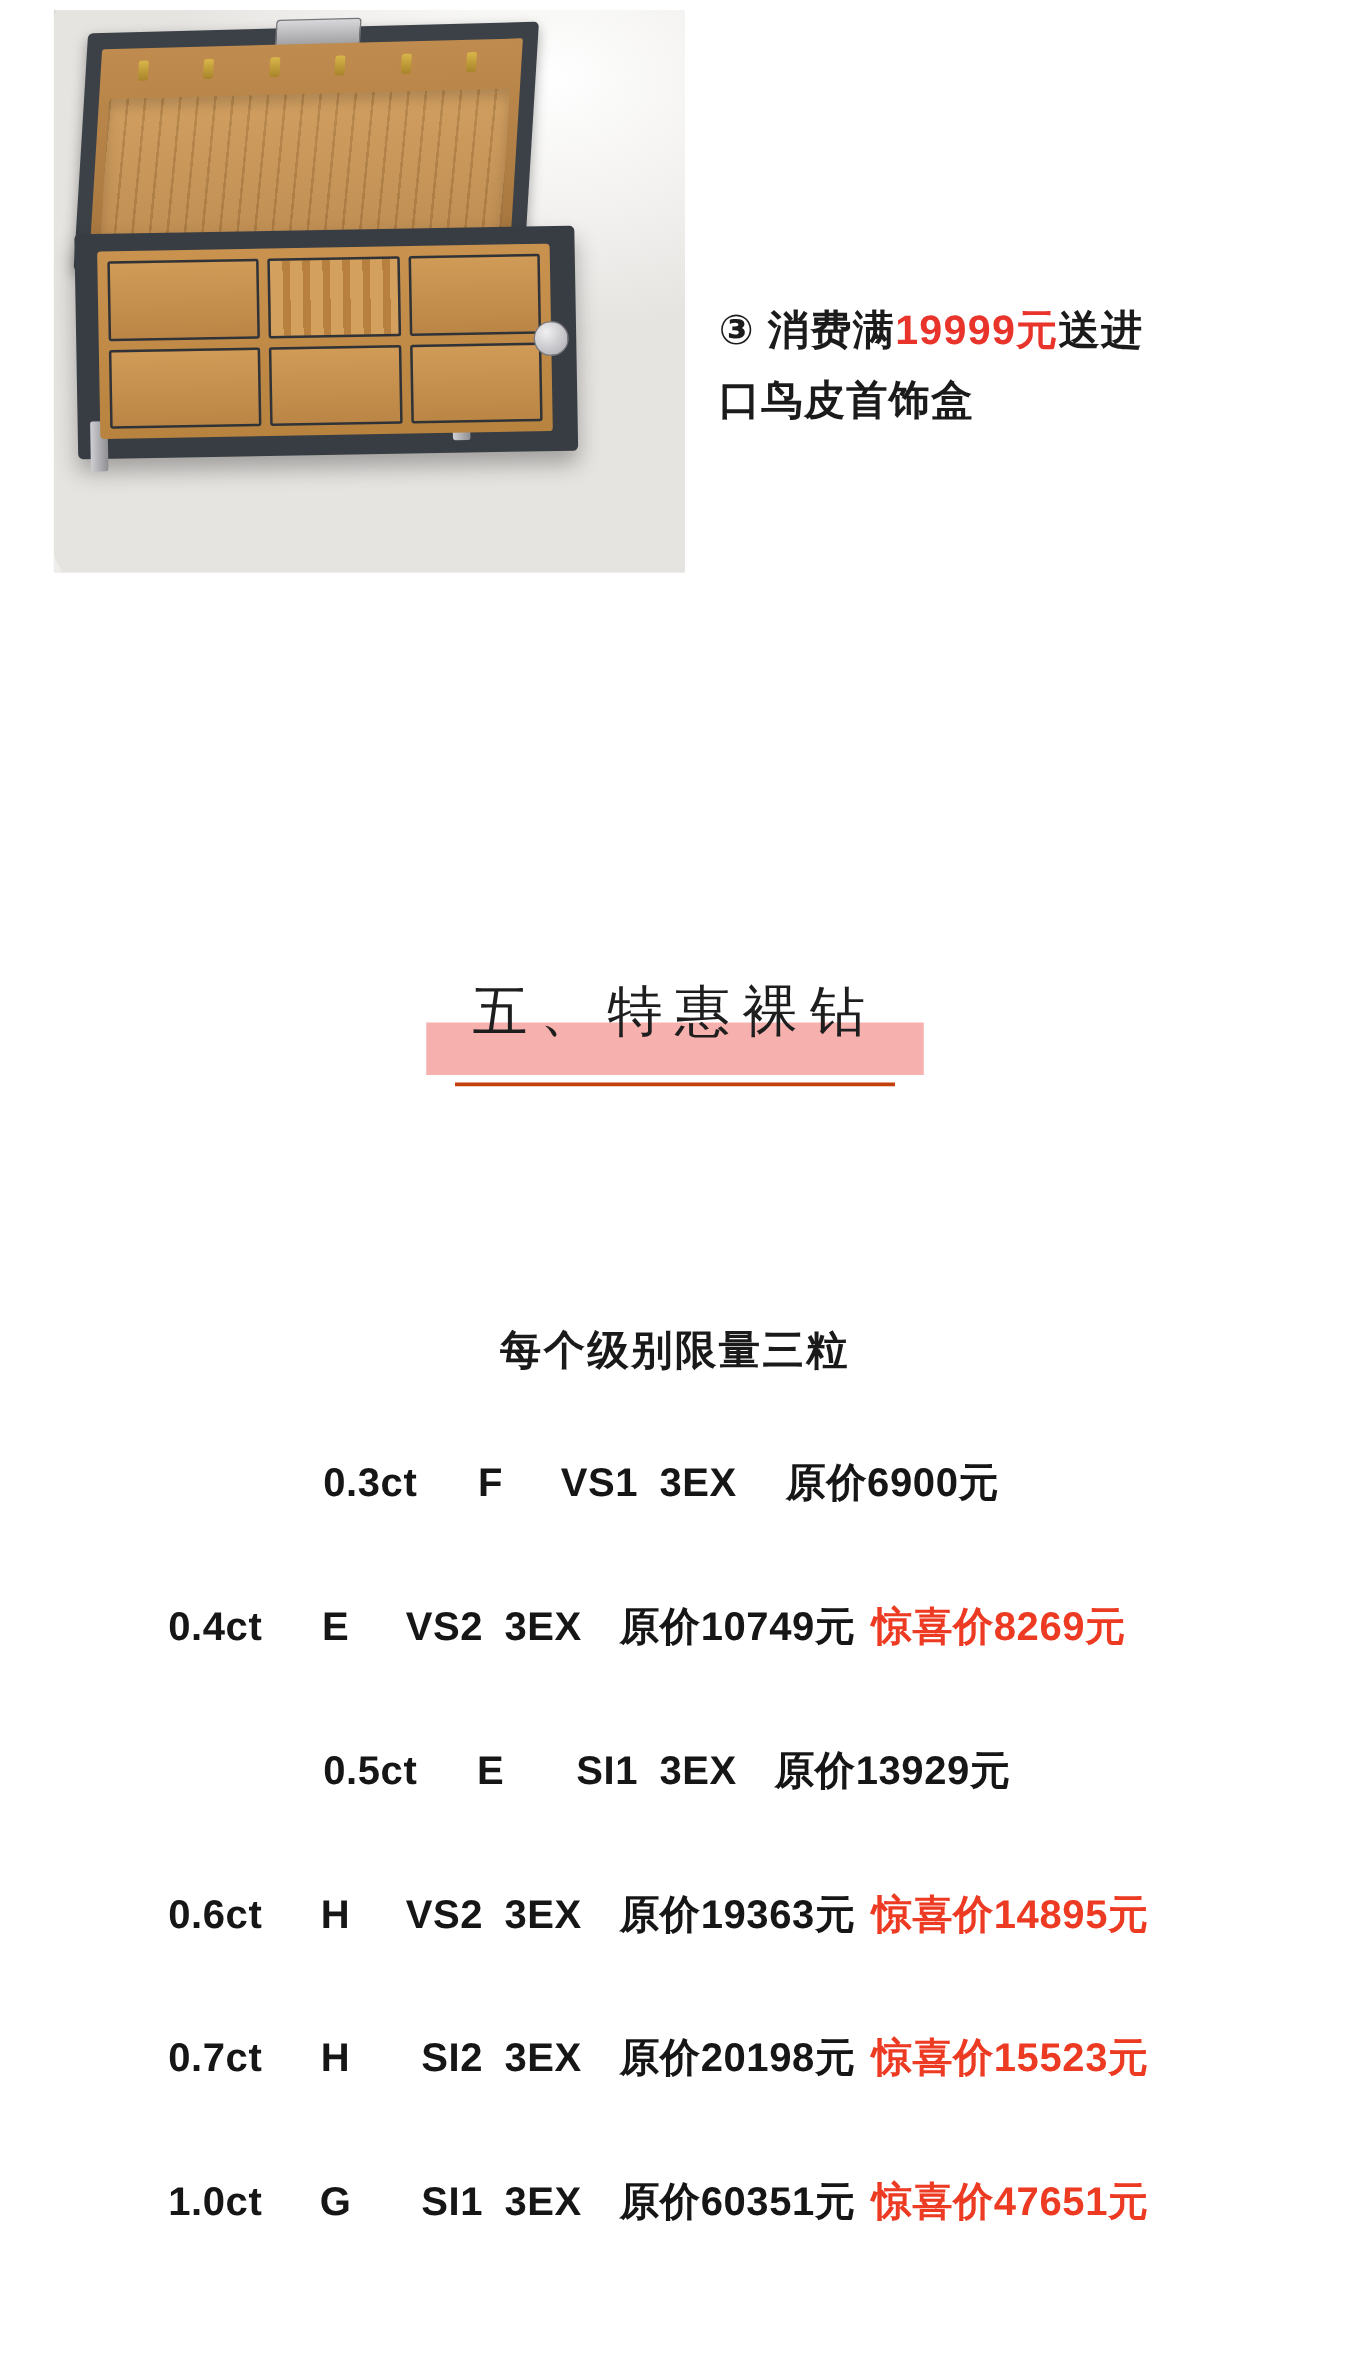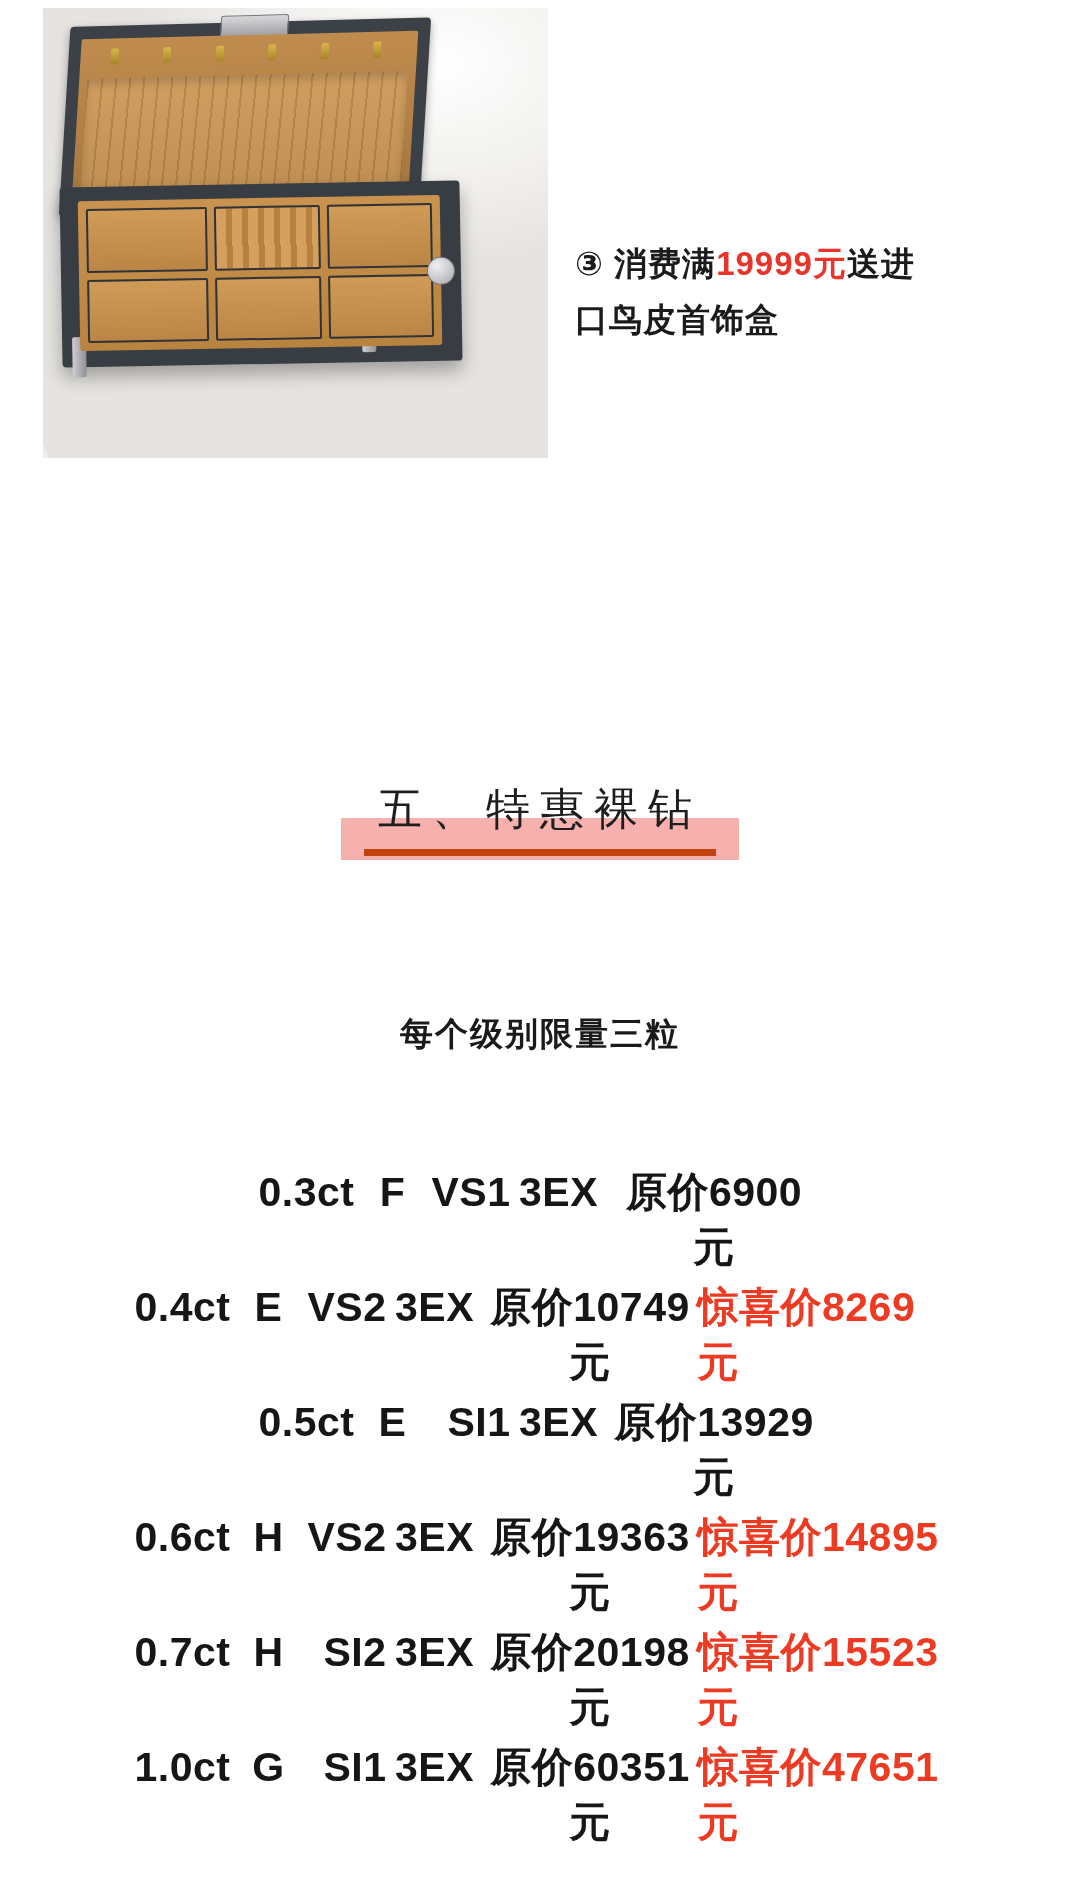--- a/index.html
+++ b/index.html
@@ -212,50 +212,50 @@
     opacity: .85;
     z-index: 0;
   }
   .heading-text {
     position: relative;
     z-index: 1;
     font-size: 44px;
     letter-spacing: 10px;
     color: #1e1e1e;
     font-weight: 500;
-    border-bottom: 7px solid #c2410c;
-    padding: 0 14px 10px 14px;
+    border-bottom: 3px solid #c2410c;
+    padding: 0 14px 27px 14px;
     display: inline-block;
   }
 
   
   .limit-note {
     position: absolute;
-    top: 1012px;
+    top: 1058px;
     left: 0;
     width: 1080px;
     text-align: center;
     font-size: 33px;
     font-weight: 800;
     letter-spacing: 2px;
     color: #1a1a1a;
   }
 
   .diamond-list {
     position: absolute;
     top: 1165px;
     left: 0;
     width: 1080px;
   }
   .diamond-row {
     display: flex;
     align-items: baseline;
     justify-content: center;
     height: 115px;
-    font-size: 41px;
+    font-size: 32px;
     font-weight: 800;
     color: #161616;
     letter-spacing: 0.5px;
   }
   .dr-carat { width: 108px; text-align: left; }
   .dr-color { width: 52px; text-align: center; }
   .dr-clarity { width: 92px; text-align: right; }
   .dr-cut { width: 96px; text-align: center; }
   .dr-orig { width: 215px; text-align: center; }
   .dr-sale {

